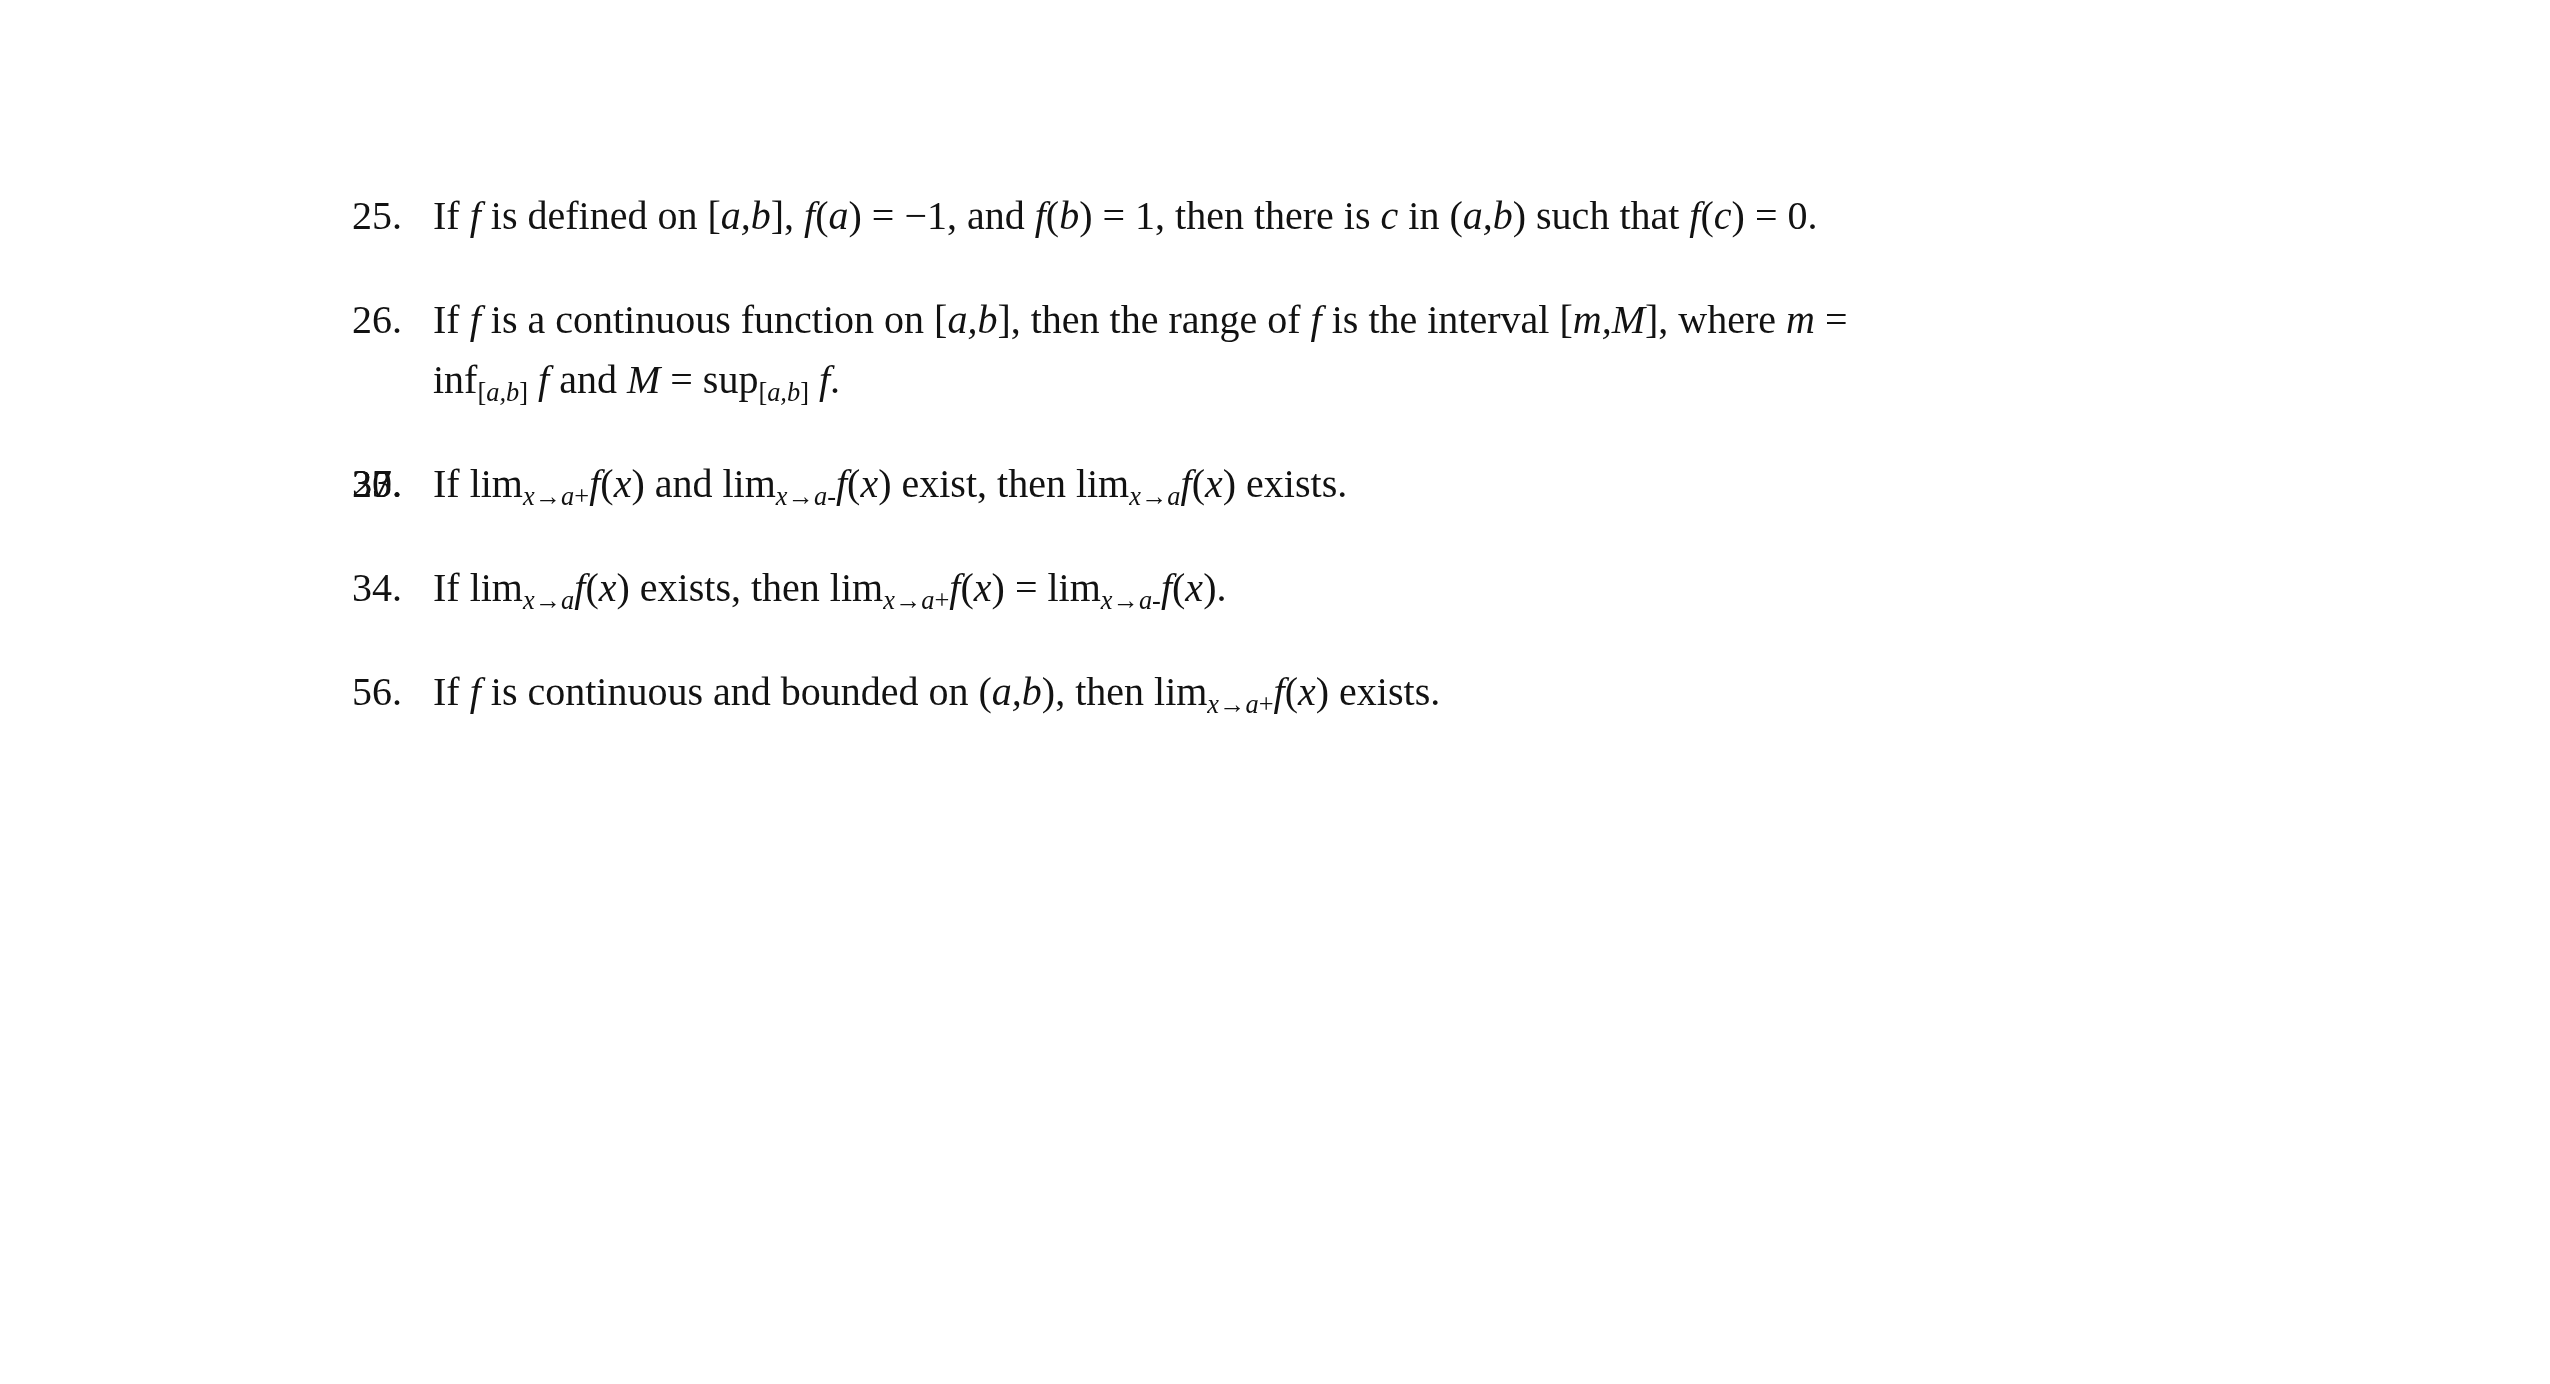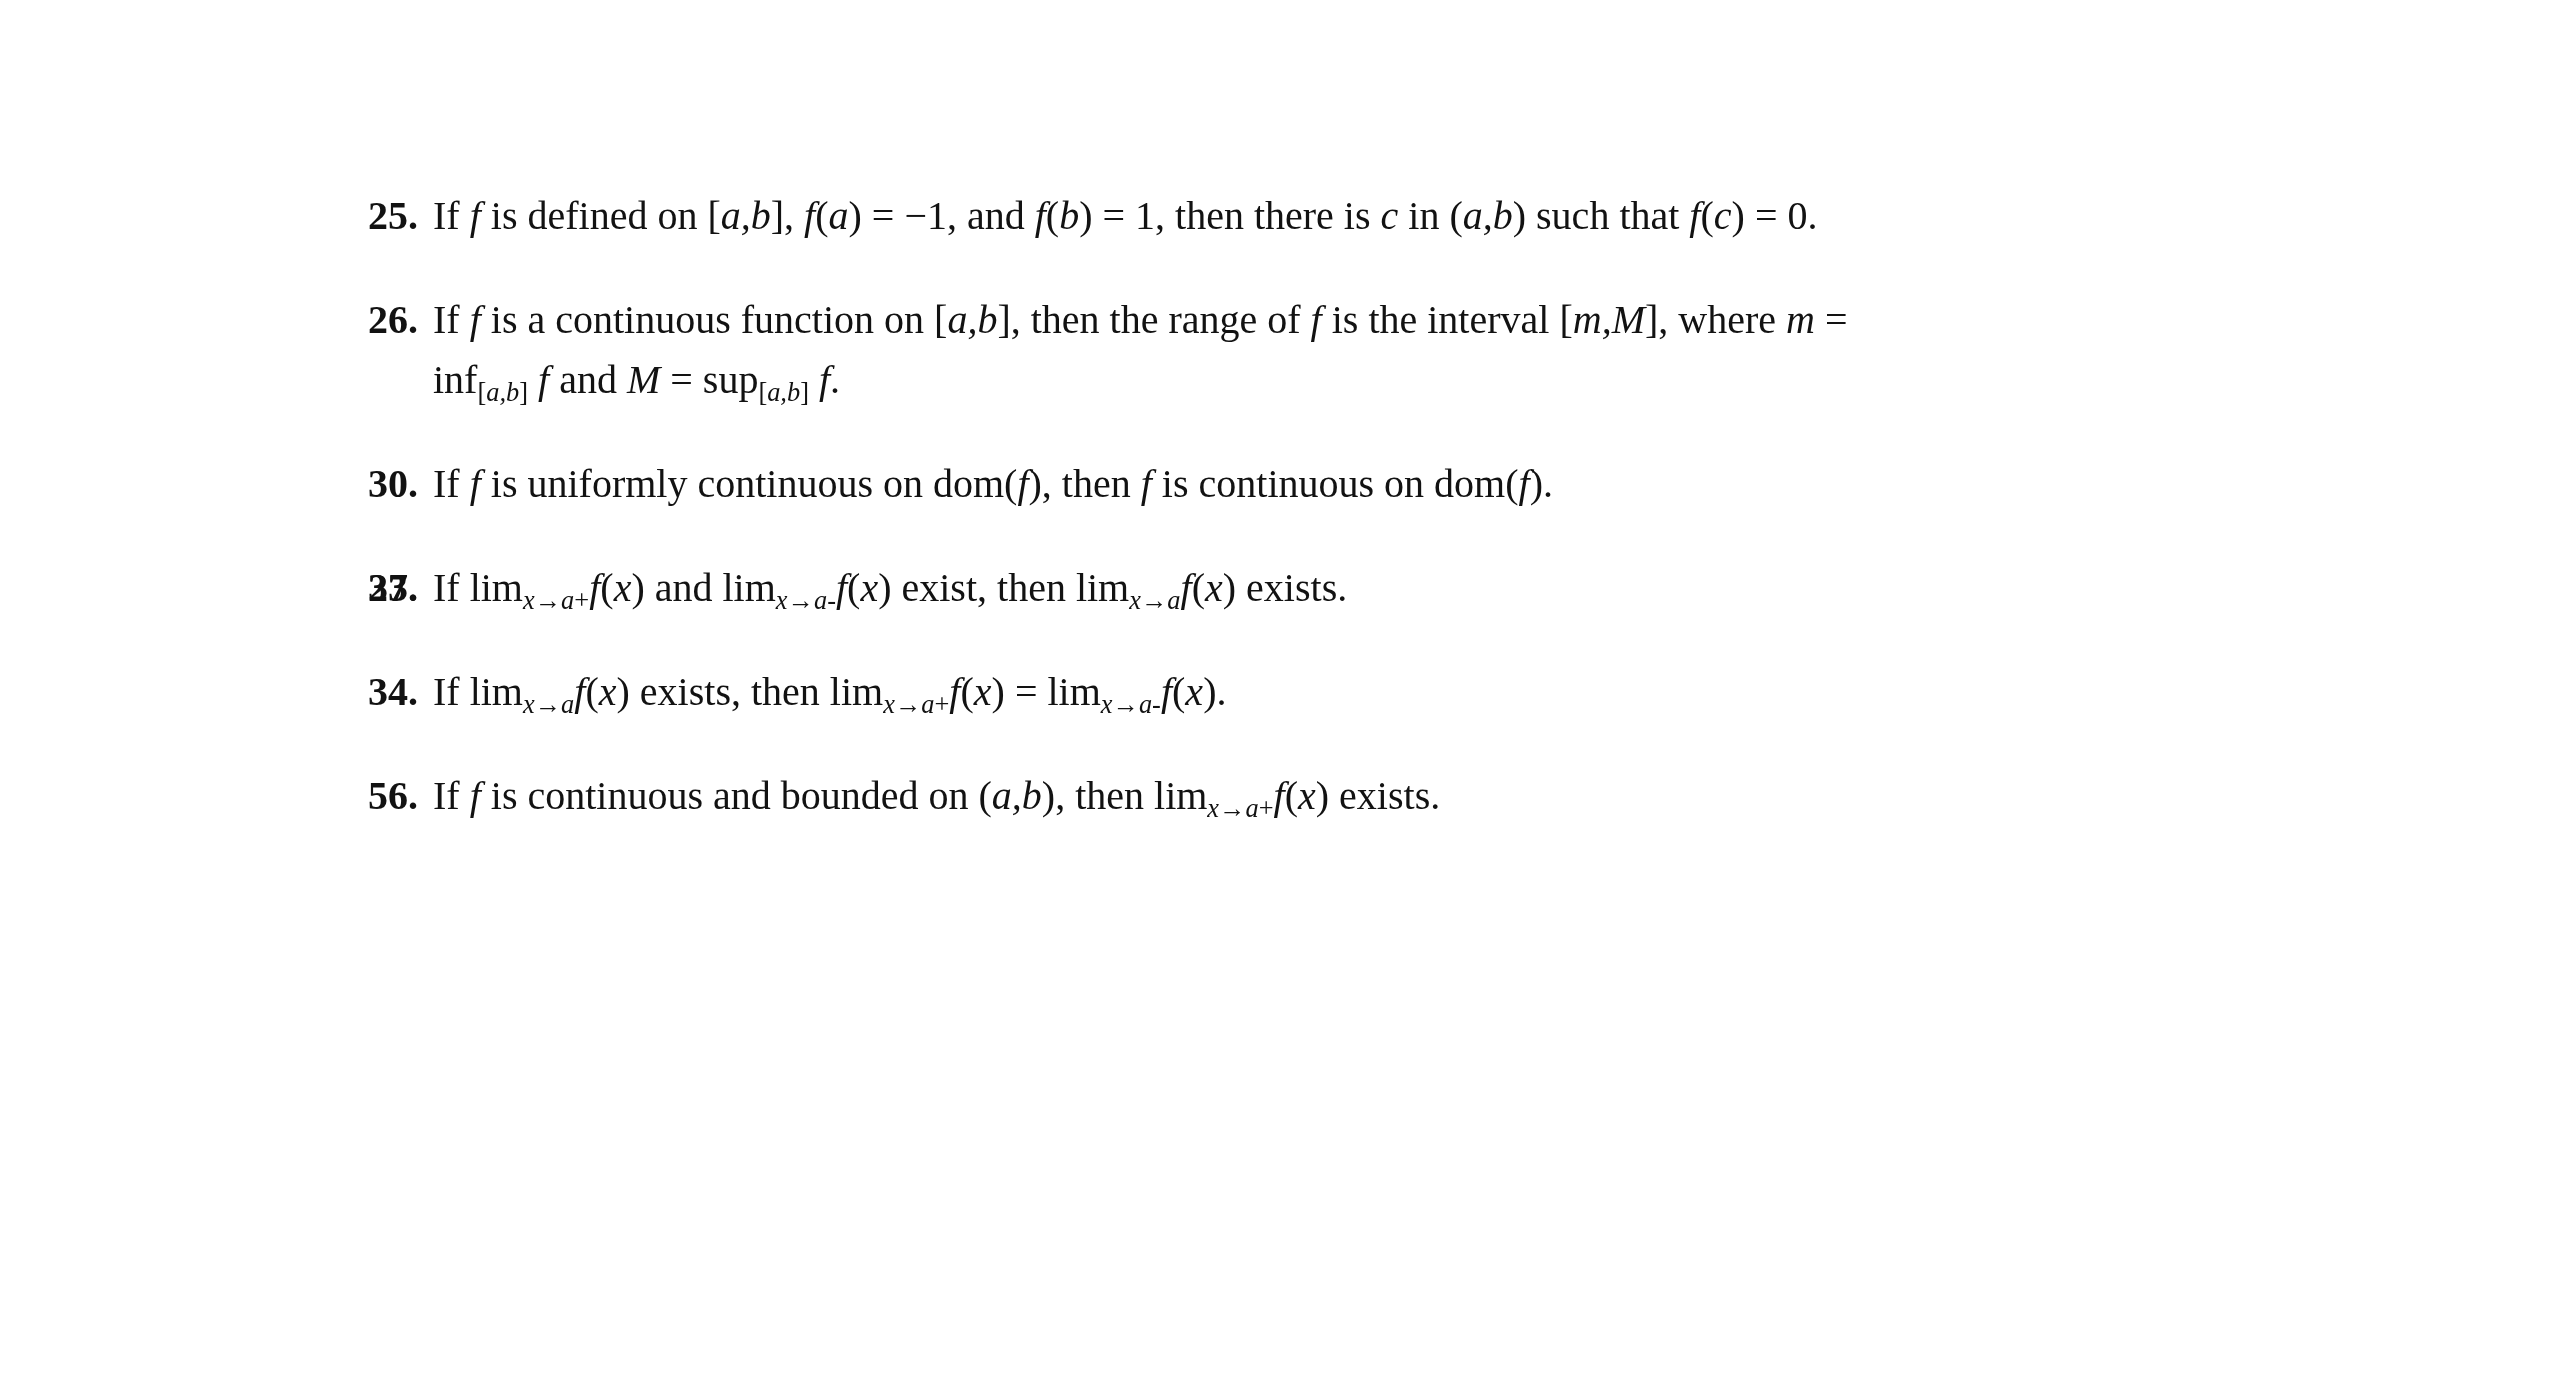--- a/index.html
+++ b/index.html
@@ -26,23 +26,23 @@
   }
   li.problem {
     position: relative;
     padding-left: 81px;
     font-size: 40px;
     line-height: 60px;
     margin-bottom: 44px;
   }
   li.problem .num {
     position: absolute;
-    left: 16px;
+    left: 0;
     top: 0;
-    font-weight: 700;
+    font-weight: 400;
   }
   .it { font-style: italic; }
   .sb {
     font-size: 0.66em;
     vertical-align: -0.3em;
     line-height: 0;
   }
 </style>
 </head>
 <body>
@@ -52,21 +52,20 @@
       <li class="problem">
     <span class="num">25.</span>
     <span class="body"><span>If </span><span class="it">f</span><span> is defined on [</span><span class="it">a,b</span><span>], </span><span class="it">f</span><span>(</span><span class="it">a</span><span>) = −1, and </span><span class="it">f</span><span>(</span><span class="it">b</span><span>) = 1, then there is </span><span class="it">c</span><span> in (</span><span class="it">a,b</span><span>) such that </span><span class="it">f</span><span>(</span><span class="it">c</span><span>) = 0.</span></span>
   </li>
       <li class="problem">
     <span class="num">26.</span>
     <span class="body"><span>If </span><span class="it">f</span><span> is a continuous function on [</span><span class="it">a,b</span><span>], then the range of </span><span class="it">f</span><span> is the interval [</span><span class="it">m,M</span><span>], where </span><span class="it">m</span><span> =</span><br><span>inf</span><span class="sb">[</span><span class="it sb">a,b</span><span class="sb">]</span><span> </span><span class="it">f</span><span> and </span><span class="it">M</span><span> = sup</span><span class="sb">[</span><span class="it sb">a,b</span><span class="sb">]</span><span> </span><span class="it">f</span><span>.</span></span>
   </li>
       <li class="problem">
     <span class="num">30.</span>
-    <span class="body"><span>If </span><span class="it">f</span><span> is uniformly continuous on dom(</span><span class="it">f</span><span>), then </span><span class="it">f</span><span> is continuous on dom(</span><span class="it">f</span><span>).</span></span>
   </li>
       <li class="problem">
     <span class="num">27.</span>
   </li>
       <li class="problem">
     <span class="num">33.</span>
     <span class="body"><span>If lim</span><span class="it sb">x</span><span class="sb">→</span><span class="it sb">a</span><span class="sb">+</span><span class="it">f</span><span>(</span><span class="it">x</span><span>) and lim</span><span class="it sb">x</span><span class="sb">→</span><span class="it sb">a</span><span class="sb">-</span><span class="it">f</span><span>(</span><span class="it">x</span><span>) exist, then lim</span><span class="it sb">x</span><span class="sb">→</span><span class="it sb">a</span><span class="it">f</span><span>(</span><span class="it">x</span><span>) exists.</span></span>
   </li>
       <li class="problem">
     <span class="num">34.</span>

